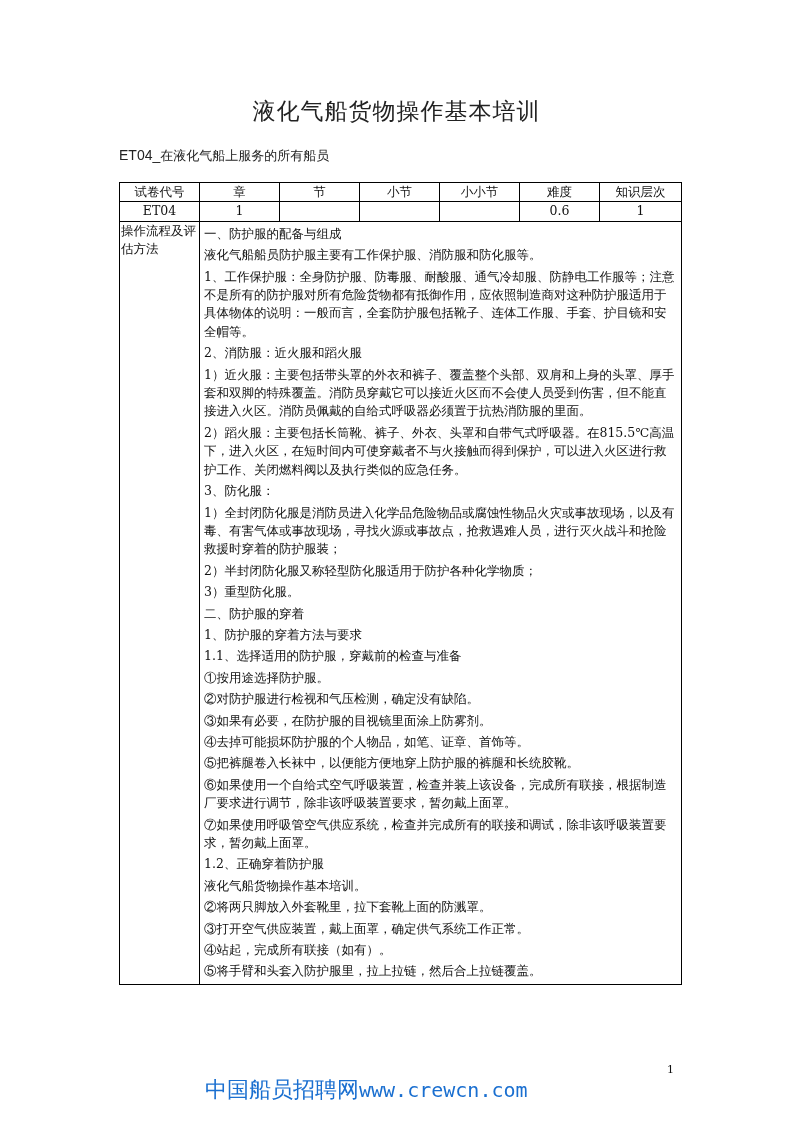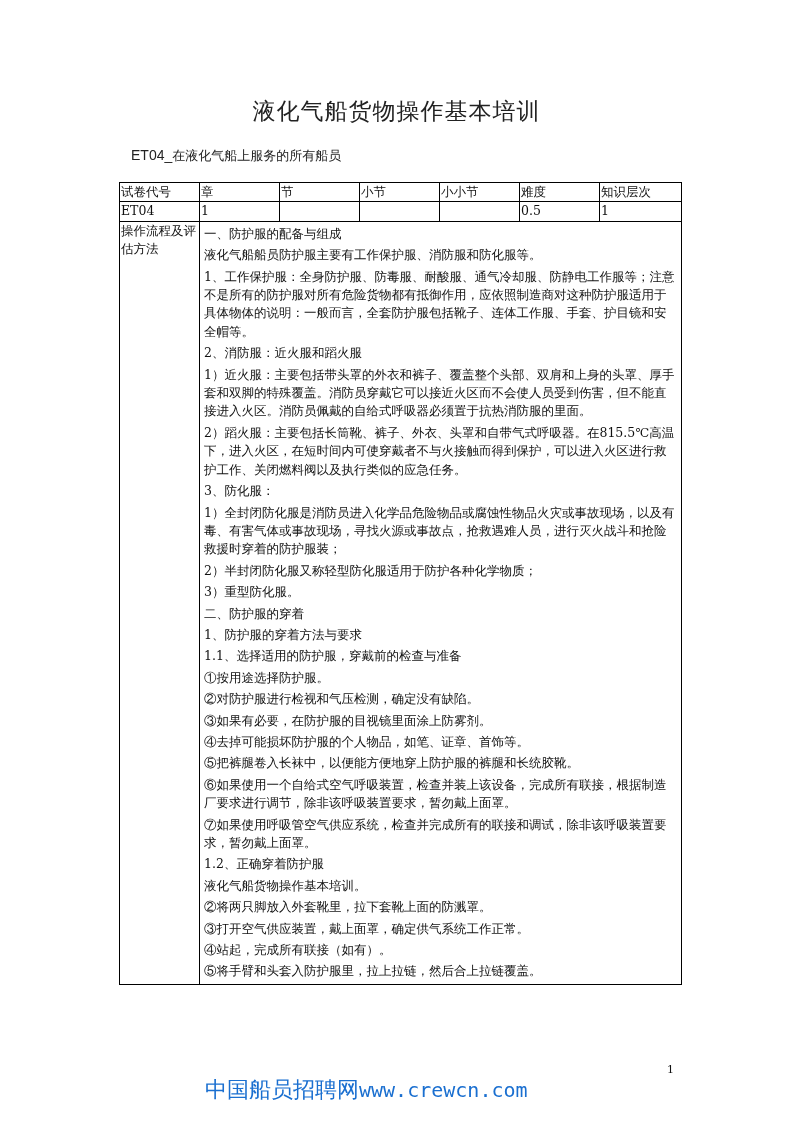--- a/index.html
+++ b/index.html
@@ -1,26 +1,26 @@
 <!DOCTYPE html>
 <html><head>
 <meta charset="utf-8">
 <style>
   html, body { margin: 0; padding: 0; background: #ffffff; }
   body { width: 793px; height: 1122px; position: relative; overflow: hidden;
          font-family: "DejaVu Serif", "Liberation Serif", serif; color: #111; }
   .title { position: absolute; top: 96px; left: 0; width: 793px; text-align: center;
            font-size: 23px; letter-spacing: 1px; color: #222; }
-  .subtitle { position: absolute; top: 147px; left: 119px; font-size: 13px; color: #222; margin-left: 12px; }
+  .subtitle { position: absolute; top: 147px; left: 119px; font-size: 13px; color: #222; }
   .subtitle .code { font-family: "Liberation Sans", "DejaVu Sans", sans-serif; font-size: 14px; }
   table.main { position: absolute; top: 182px; left: 119px; width: 562px;
                border-collapse: collapse; table-layout: fixed; font-size: 12.5px; }
   table.main td { border: 1px solid #000; padding: 0 1px; vertical-align: top;
                   line-height: 18.4px; word-break: break-all; }
-  .hdr td { height: 18px; }
+  .hdr td { height: 18px; text-align: center; }
   .body-text p { margin: 3px; }
   .footer-page { position: absolute; top: 1063px; left: 667px; font-size: 11px; }
   .footer-brand { position: absolute; top: 1075px; left: 205px; color: #1a6fd0;
                   font-family: "DejaVu Sans", "Liberation Sans", sans-serif; font-size: 22px; white-space: nowrap; }
   .footer-brand .url { font-family: "DejaVu Sans Mono", "Liberation Mono", monospace; font-size: 20px; }
 </style>
 </head>
 <body>
 
 <div class="title">液化气船货物操作基本培训</div>
@@ -48,21 +48,21 @@
     <td>小小节</td>
     <td>难度</td>
     <td>知识层次</td>
   </tr>
   <tr class="hdr">
     <td>ET04</td>
     <td>1</td>
     <td></td>
     <td></td>
     <td></td>
-    <td>0.5</td>
+    <td>0.6</td>
     <td>1</td>
   </tr>
   <tr>
     <td>操作流程及评估方法</td>
     <td colspan="6" class="body-text">
       <p>一、防护服的配备与组成</p>
       <p>液化气船船员防护服主要有工作保护服、消防服和防化服等。</p>
       <p>1、工作保护服：全身防护服、防毒服、耐酸服、通气冷却服、防静电工作服等；注意不是所有的防护服对所有危险货物都有抵御作用，应依照制造商对这种防护服适用于具体物体的说明：一般而言，全套防护服包括靴子、连体工作服、手套、护目镜和安全帽等。</p>
       <p>2、消防服：近火服和蹈火服</p>
       <p>1）近火服：主要包括带头罩的外衣和裤子、覆盖整个头部、双肩和上身的头罩、厚手套和双脚的特殊覆盖。消防员穿戴它可以接近火区而不会使人员受到伤害，但不能直接进入火区。消防员佩戴的自给式呼吸器必须置于抗热消防服的里面。</p>

